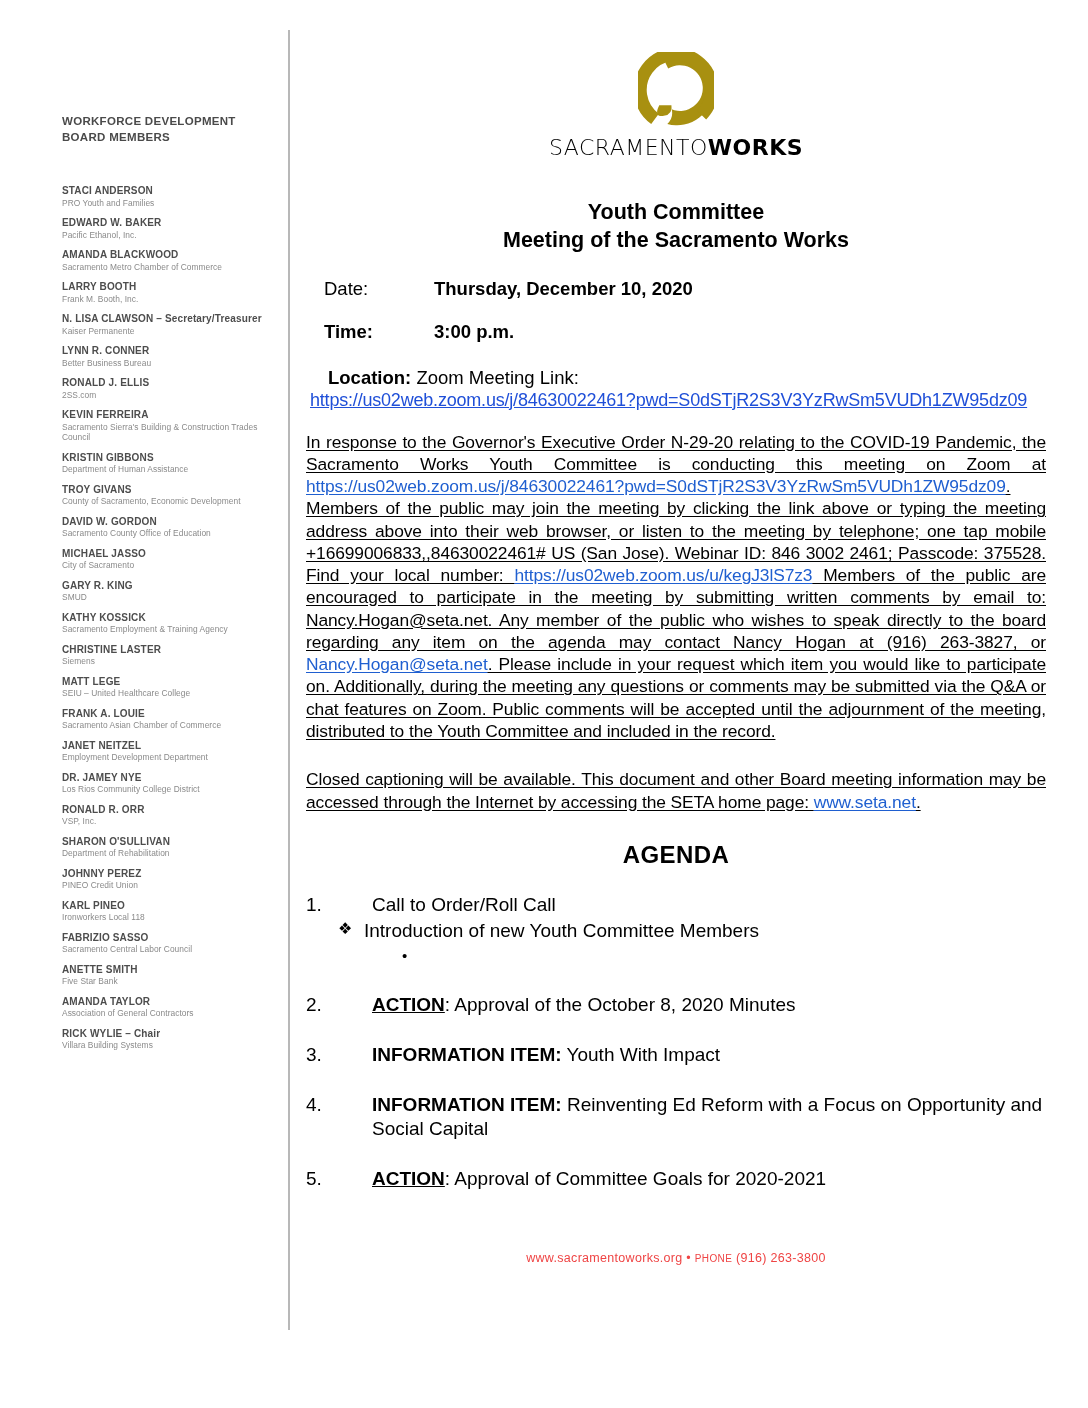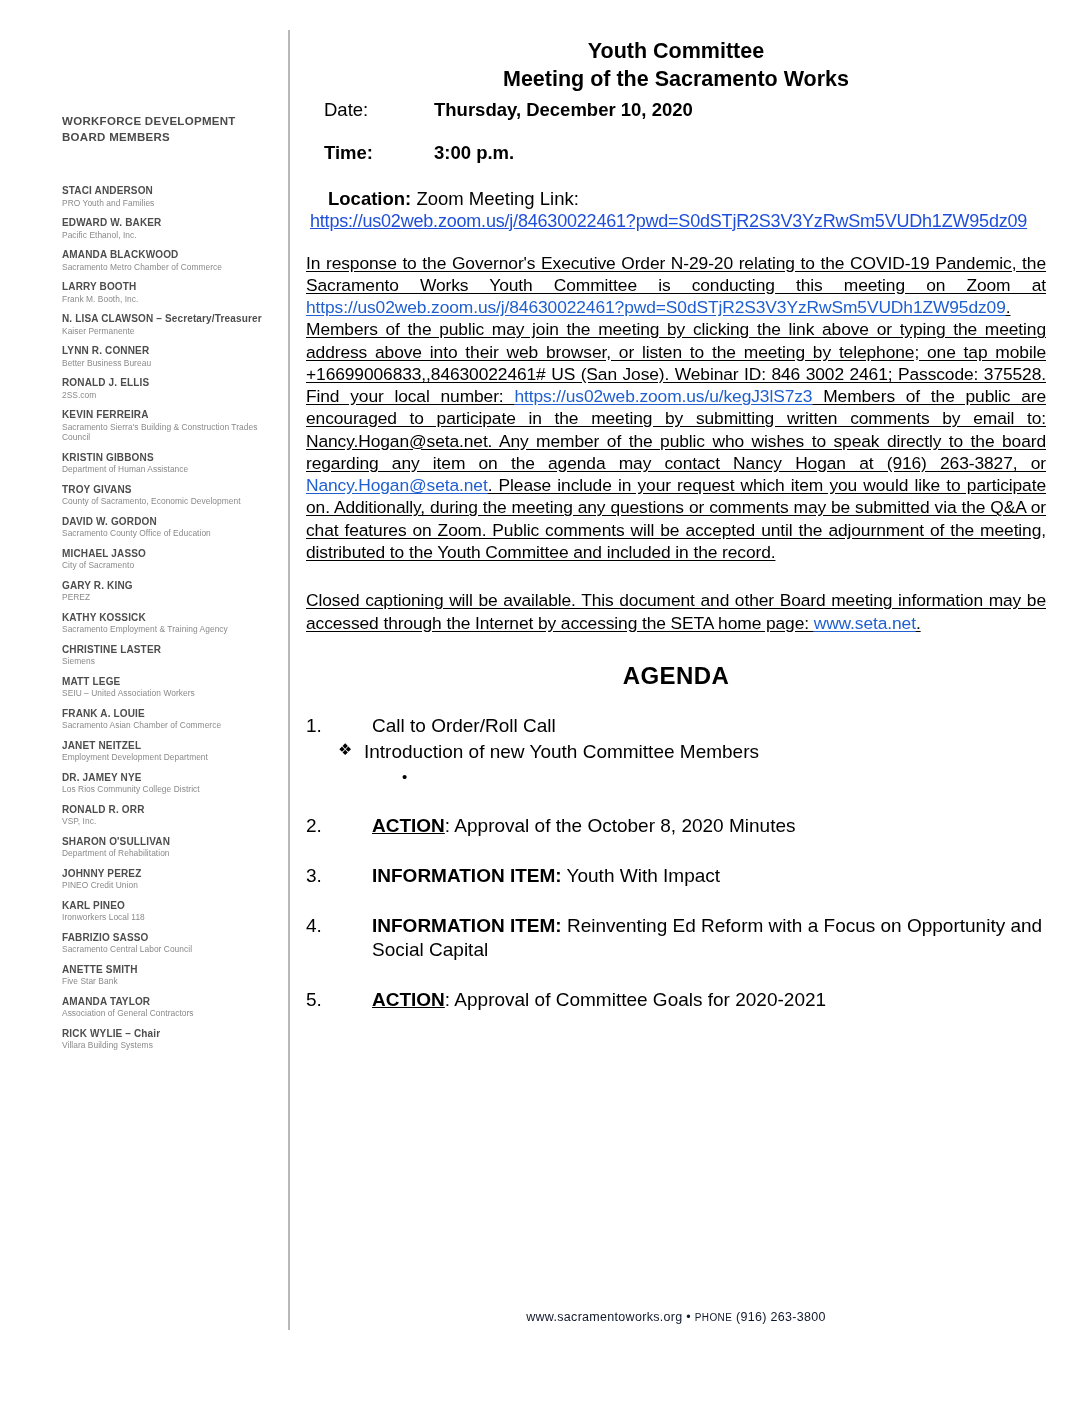--- a/index.html
+++ b/index.html
@@ -107,21 +107,21 @@
   .meeting-title {
     margin-top: 38px;
     text-align: center;
     font-size: 21.5px;
     font-weight: bold;
     line-height: 1.28;
   }
 
   
   .info-block {
-    margin-top: 8px;
+    margin-top: 26px;
     padding-left: 18px;
     font-size: 18.5px;
     line-height: 1.0;
   }
   .info-row {
     display: flex;
     align-items: baseline;
     margin-bottom: 24px;
   }
   .info-label {
@@ -220,25 +220,25 @@
     width: 34px;
     flex: none;
     font-size: 15px;
     line-height: 1.5;
   }
 
   
   .footer {
     position: absolute;
     left: 306px;
-    top: 1310px;
+    top: 1251px;
     width: 740px;
     text-align: center;
     font-size: 12.5px;
-    color: #0f172a;
+    color: #ef4444;
     letter-spacing: 0.3px;
   }
   .footer .ph-label {
     font-size: 10px;
     letter-spacing: 0.4px;
   }
 </style>
 </head>
 <body>
 
@@ -292,33 +292,33 @@
         <div class="member">
           <div class="member-name">DAVID W. GORDON</div>
           <div class="member-org">Sacramento County Office of Education</div>
         </div>
         <div class="member">
           <div class="member-name">MICHAEL JASSO</div>
           <div class="member-org">City of Sacramento</div>
         </div>
         <div class="member">
           <div class="member-name">GARY R. KING</div>
-          <div class="member-org">PEREZ</div>
+          <div class="member-org">SMUD</div>
         </div>
         <div class="member">
           <div class="member-name">KATHY KOSSICK</div>
           <div class="member-org">Sacramento Employment &amp; Training Agency</div>
         </div>
         <div class="member">
           <div class="member-name">CHRISTINE LASTER</div>
           <div class="member-org">Siemens</div>
         </div>
         <div class="member">
           <div class="member-name">MATT LEGE</div>
-          <div class="member-org">SEIU – United Association Workers</div>
+          <div class="member-org">SEIU – United Healthcare College</div>
         </div>
         <div class="member">
           <div class="member-name">FRANK A. LOUIE</div>
           <div class="member-org">Sacramento Asian Chamber of Commerce</div>
         </div>
         <div class="member">
           <div class="member-name">JANET NEITZEL</div>
           <div class="member-org">Employment Development Department</div>
         </div>
         <div class="member">
@@ -355,20 +355,29 @@
         </div>
         <div class="member">
           <div class="member-name">RICK WYLIE – Chair</div>
           <div class="member-org">Villara Building Systems</div>
         </div>
       </div>
   </div>
 
   <div class="main">
 
+    <div class="logo-block">
+      <svg class="logo-mark" viewBox="0 0 100 100">
+        <path d="M50 4 A46 46 0 1 1 49.9 4 Z M50 4 A46 46 0 1 0 50 96 A46 46 0 0 0 50 4 Z" fill="none"></path>
+        <path d="M50,3 A47,47 0 1,1 24,88 L24,88 A20,20 0 0,0 36,72 A30,30 0 1,0 50,20 A47,47 0 0,1 50,3 Z" fill="#A89010" transform="rotate(-20 50 50)"></path>
+        <circle cx="50" cy="50" r="47" fill="none" stroke="#A89010" stroke-width="17" stroke-dasharray="228 67" transform="rotate(126 50 50)"></circle>
+        <path d="M28 70 Q20 86 34 84 Q46 82 44 70 Z" fill="#A89010"></path>
+      </svg>
+      <div class="logo-word"><span class="lw-light">SACRAMENTO</span><span class="lw-bold">WORKS</span></div>
+    </div>
 
     <div class="meeting-title">
       <div>Youth Committee</div>
       <div>Meeting of the Sacramento Works</div>
     </div>
 
     <div class="info-block">
       <div class="info-row">
         <div class="info-label">Date:</div>
         <div class="info-value">Thursday, December 10, 2020</div>

